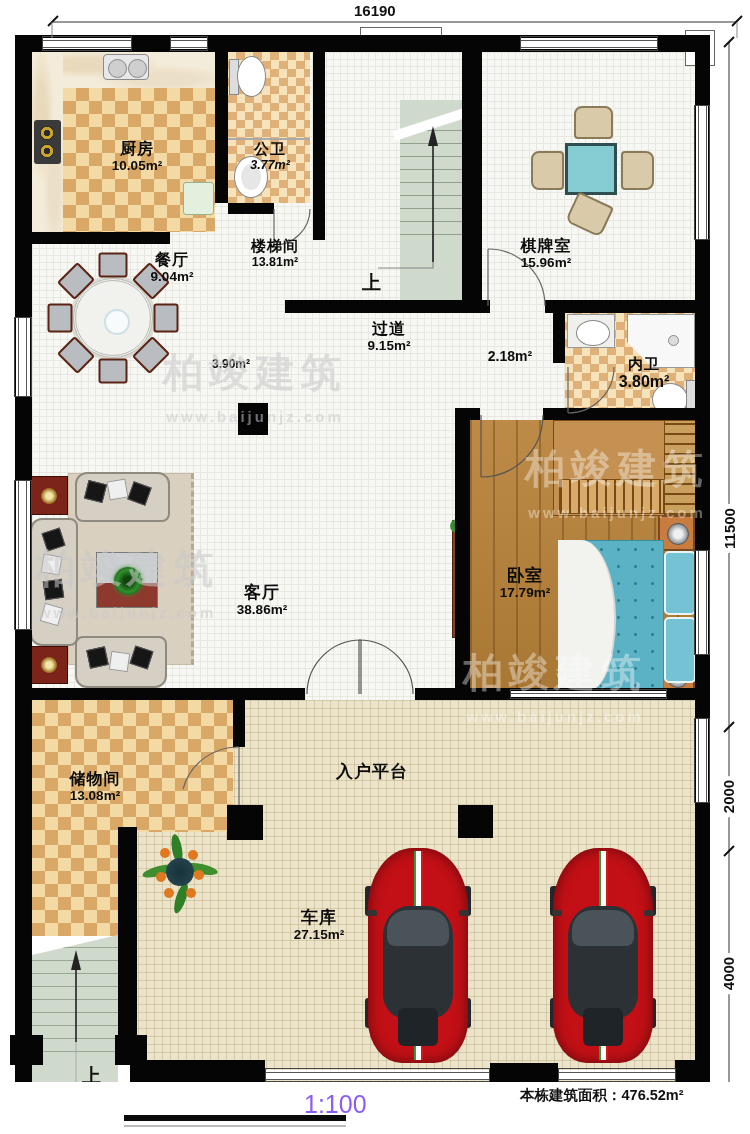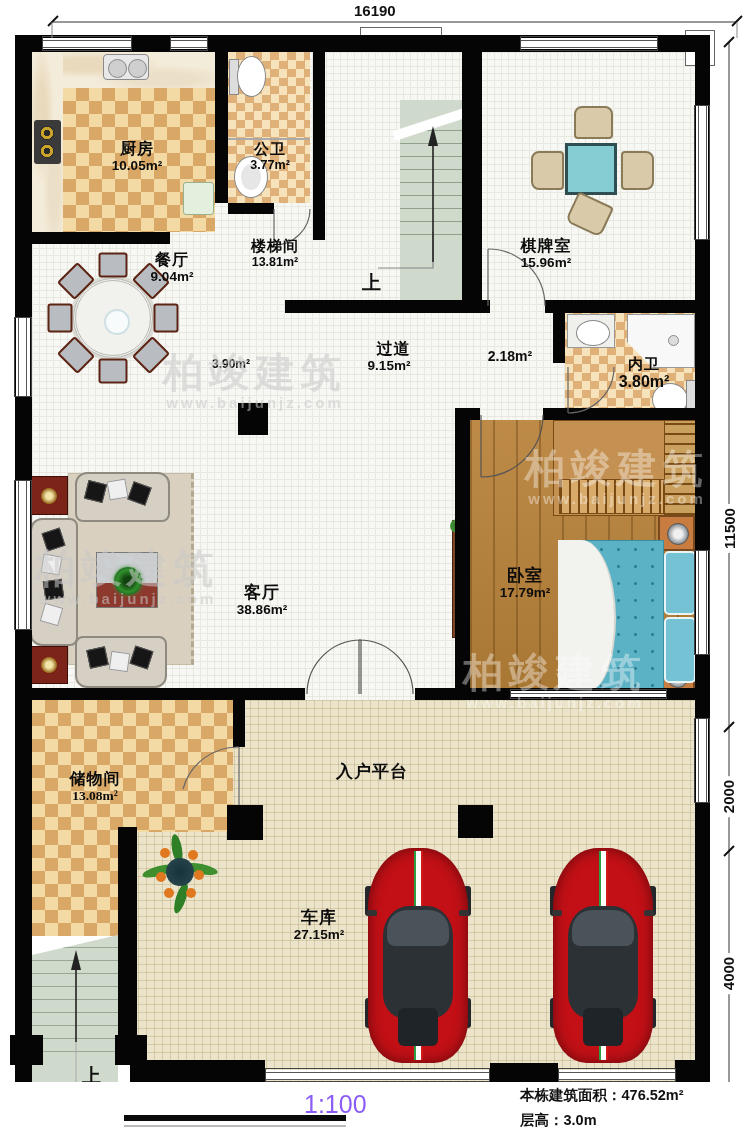--- a/index.html
+++ b/index.html
@@ -33,21 +33,21 @@
   .dim-v{transform:rotate(-90deg) translateY(-50%);transform-origin:center;}
   .titleblock{position:absolute;left:0;top:1082px;width:750px;height:52px;background:#fff;z-index:10;}
   .tb-title{position:absolute;left:122px;top:2px;font-size:28px;font-weight:bold;letter-spacing:3px;color:#111;}
   .tb-scale{position:absolute;left:304px;top:8px;font-size:25px;color:#8b5cf6;}
   .tb-rule{position:absolute;left:124px;top:33px;width:222px;height:6px;background:#0a0a0a;}
   .tb-rule2{position:absolute;left:124px;top:43px;width:222px;height:2px;background:#bbb;}
   .tb-col{position:absolute;top:1px;font-size:14.5px;font-weight:bold;color:#111;line-height:1.7;}
   
   .wm{position:absolute;z-index:8;text-align:center;color:#c9c9c9;opacity:.55;pointer-events:none;font-weight:bold;}
   .wm .wm-brand{font-size:40px;letter-spacing:6px;line-height:1;}
-  .wm .wm-site{font-size:15px;letter-spacing:3px;margin-top:2px;}
+  .wm .wm-site{font-size:15px;letter-spacing:3px;margin-top:16px;}
   .wm.light{color:#ffffff;opacity:.38;}
   
   .furn{position:absolute;z-index:2;box-sizing:border-box;}
   .sofa{background:#d6cfc3;border:2px solid #8f8a80;border-radius:9px;}
   .pillow{position:absolute;width:17px;height:17px;background:#161616;border:1px solid #555;z-index:3;}
   .pillow.w{background:#efefef;border:1px solid #999;}
   .redcab{background:#7c231a;border:1px solid #3c0f09;}
   .redcab::after{content:"";position:absolute;left:50%;top:50%;width:18px;height:18px;transform:translate(-50%,-50%);border-radius:50%;background:radial-gradient(#f2e6a8 0 25%,#9a6a1f 60%,transparent 65%);}
   .chair8{position:absolute;width:25px;height:21px;background:#b9bdc2;border:2px solid #5d2414;border-radius:3px;z-index:2;}
   .chesschair{position:absolute;width:35px;height:29px;background:#d9cbaa;border:2px solid #8a7a58;border-radius:8px 8px 4px 4px;z-index:2;}
@@ -319,36 +319,36 @@
     <line x1="724" y1="856" x2="734" y2="846" stroke="#111" stroke-width="2"></line>
     <line x1="724" y1="1095" x2="734" y2="1085" stroke="#111" stroke-width="2"></line>
   </svg>
 
   <div class="room-label" style="left:137px;top:140px;">
     <div class="rl-name">厨房</div>
     <div class="rl-area">10.05m²</div>
   </div>
   <div class="room-label" style="left:270px;top:141px;">
     <div class="rl-name" style="font-size:15px;">公卫</div>
-    <div class="rl-area" style="font-size:12.5px;">3.77m²</div>
+    <div class="rl-area" style="font-size:12.5px;font-style:italic;">3.77m²</div>
   </div>
   <div class="room-label" style="left:172px;top:251px;">
     <div class="rl-name">餐厅</div>
     <div class="rl-area">9.04m²</div>
   </div>
   <div class="room-label" style="left:275px;top:238px;">
     <div class="rl-name" style="font-size:15px;">楼梯间</div>
     <div class="rl-area" style="font-size:12.5px;">13.81m²</div>
   </div>
   <div class="room-label" style="left:546px;top:237px;">
     <div class="rl-name">棋牌室</div>
     <div class="rl-area">15.96m²</div>
   </div>
   <div class="up-label" style="left:362px;top:270px;">上</div>
-  <div class="room-label" style="left:389px;top:340px;text-align:right;">
+  <div class="room-label" style="left:389px;top:320px;">
     <div class="rl-name">过道</div>
     <div class="rl-area">9.15m²</div>
   </div>
   <div class="room-label" style="left:231px;top:358px;">
     <div class="rl-area" style="font-size:12px;">3.90m²</div>
   </div>
   <div class="room-label" style="left:510px;top:349px;">
     <div class="rl-area" style="font-size:14px;">2.18m²</div>
   </div>
   <div class="room-label" style="left:644px;top:356px;">
@@ -356,21 +356,21 @@
     <div class="rl-area" style="font-size:16px;">3.80m²</div>
   </div>
   <div class="room-label" style="left:525px;top:566px;">
     <div class="rl-name lg">卧室</div>
     <div class="rl-area">17.79m²</div>
   </div>
   <div class="room-label" style="left:262px;top:583px;">
     <div class="rl-name lg">客厅</div>
     <div class="rl-area">38.86m²</div>
   </div>
-  <div class="room-label" style="left:95px;top:770px;font-family:Liberation Serif, serif;">
+  <div class="room-label" style="left:95px;top:770px;">
     <div class="rl-name">储物间</div>
     <div class="rl-area">13.08m²</div>
   </div>
   <div class="room-label" style="left:372px;top:762px;">
     <div class="rl-name lg">入户平台</div>
   </div>
   <div class="room-label" style="left:319px;top:908px;">
     <div class="rl-name lg">车库</div>
     <div class="rl-area">27.15m²</div>
   </div>
@@ -383,17 +383,16 @@
   <div class="dim dim-v" style="left:716px;top:965px;">4000</div>
 
   <div class="titleblock">
     <div class="tb-scale">1:100</div>
     <div class="tb-rule"></div>
     <div class="tb-rule2"></div>
     <div class="tb-col" style="left:352px;">
     </div>
     <div class="tb-col" style="left:520px;">
       <div><span>本栋建筑面积：</span><span>476.52m²</span></div>
-      <div><span>层高：</span><span>3.0m</span></div>
     </div>
   </div>
 
 </div>
 
 </body></html>

